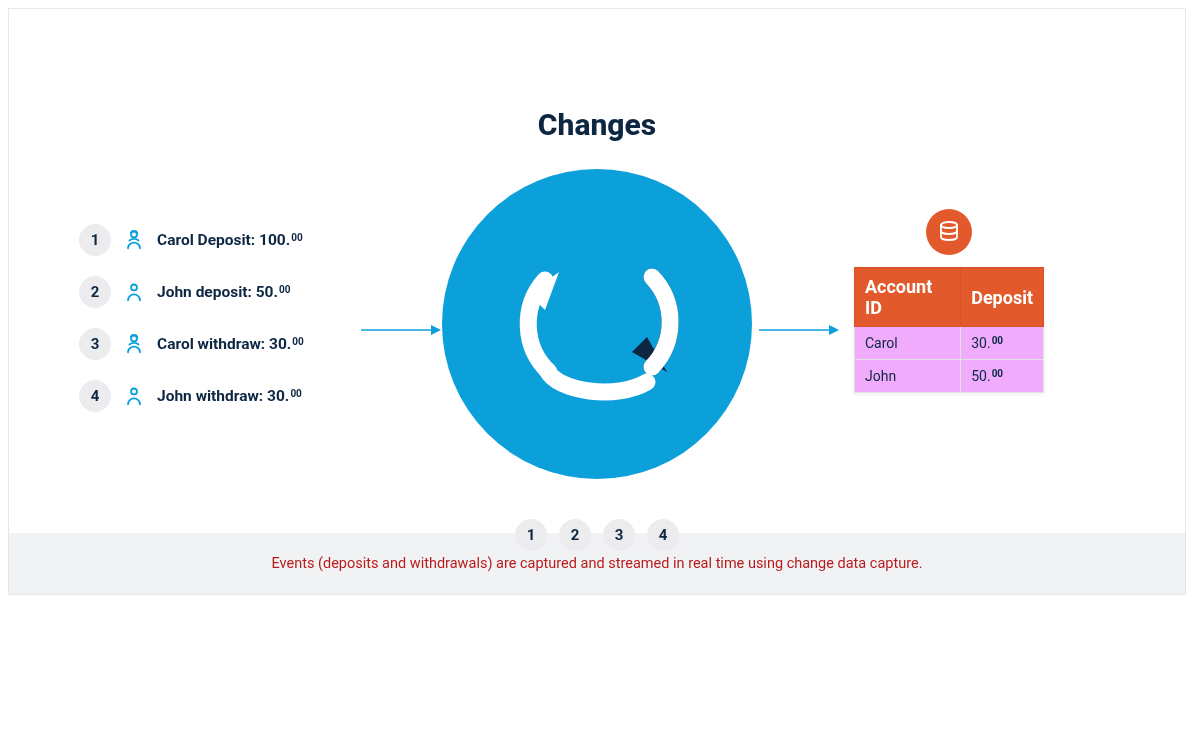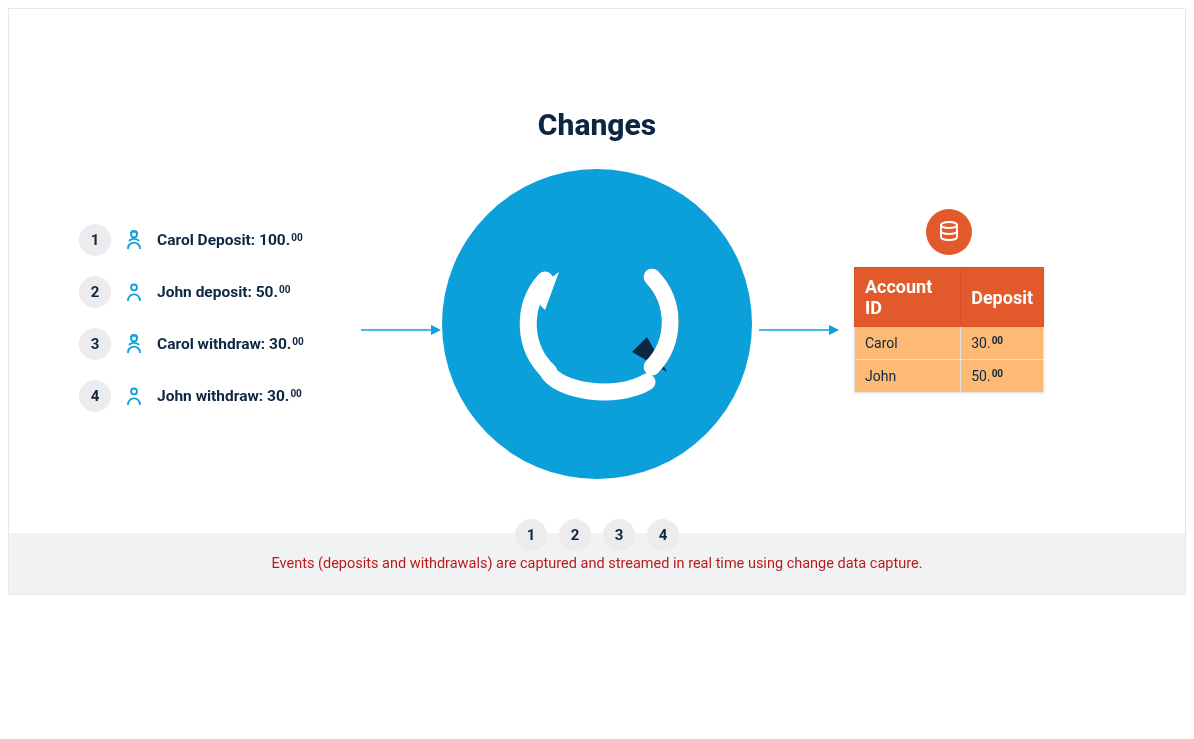--- a/index.html
+++ b/index.html
@@ -145,21 +145,21 @@
   table.balance th {
     background: #e25a2b;
     color: #fff;
     font-weight: 700;
     padding: 8px 10px;
     text-align: left;
     border: 1px solid #d9512a;
     font-size: 18px;
   }
   table.balance td {
-    background: #fdba74;
+    background: #f0abfc;
     color: #0d2743;
     padding: 8px 10px;
     border: 1px solid #e2e2e2;
   }
 </style>
 </head>
 <body>
 
 <div class="outer">
   <div class="main-area">

